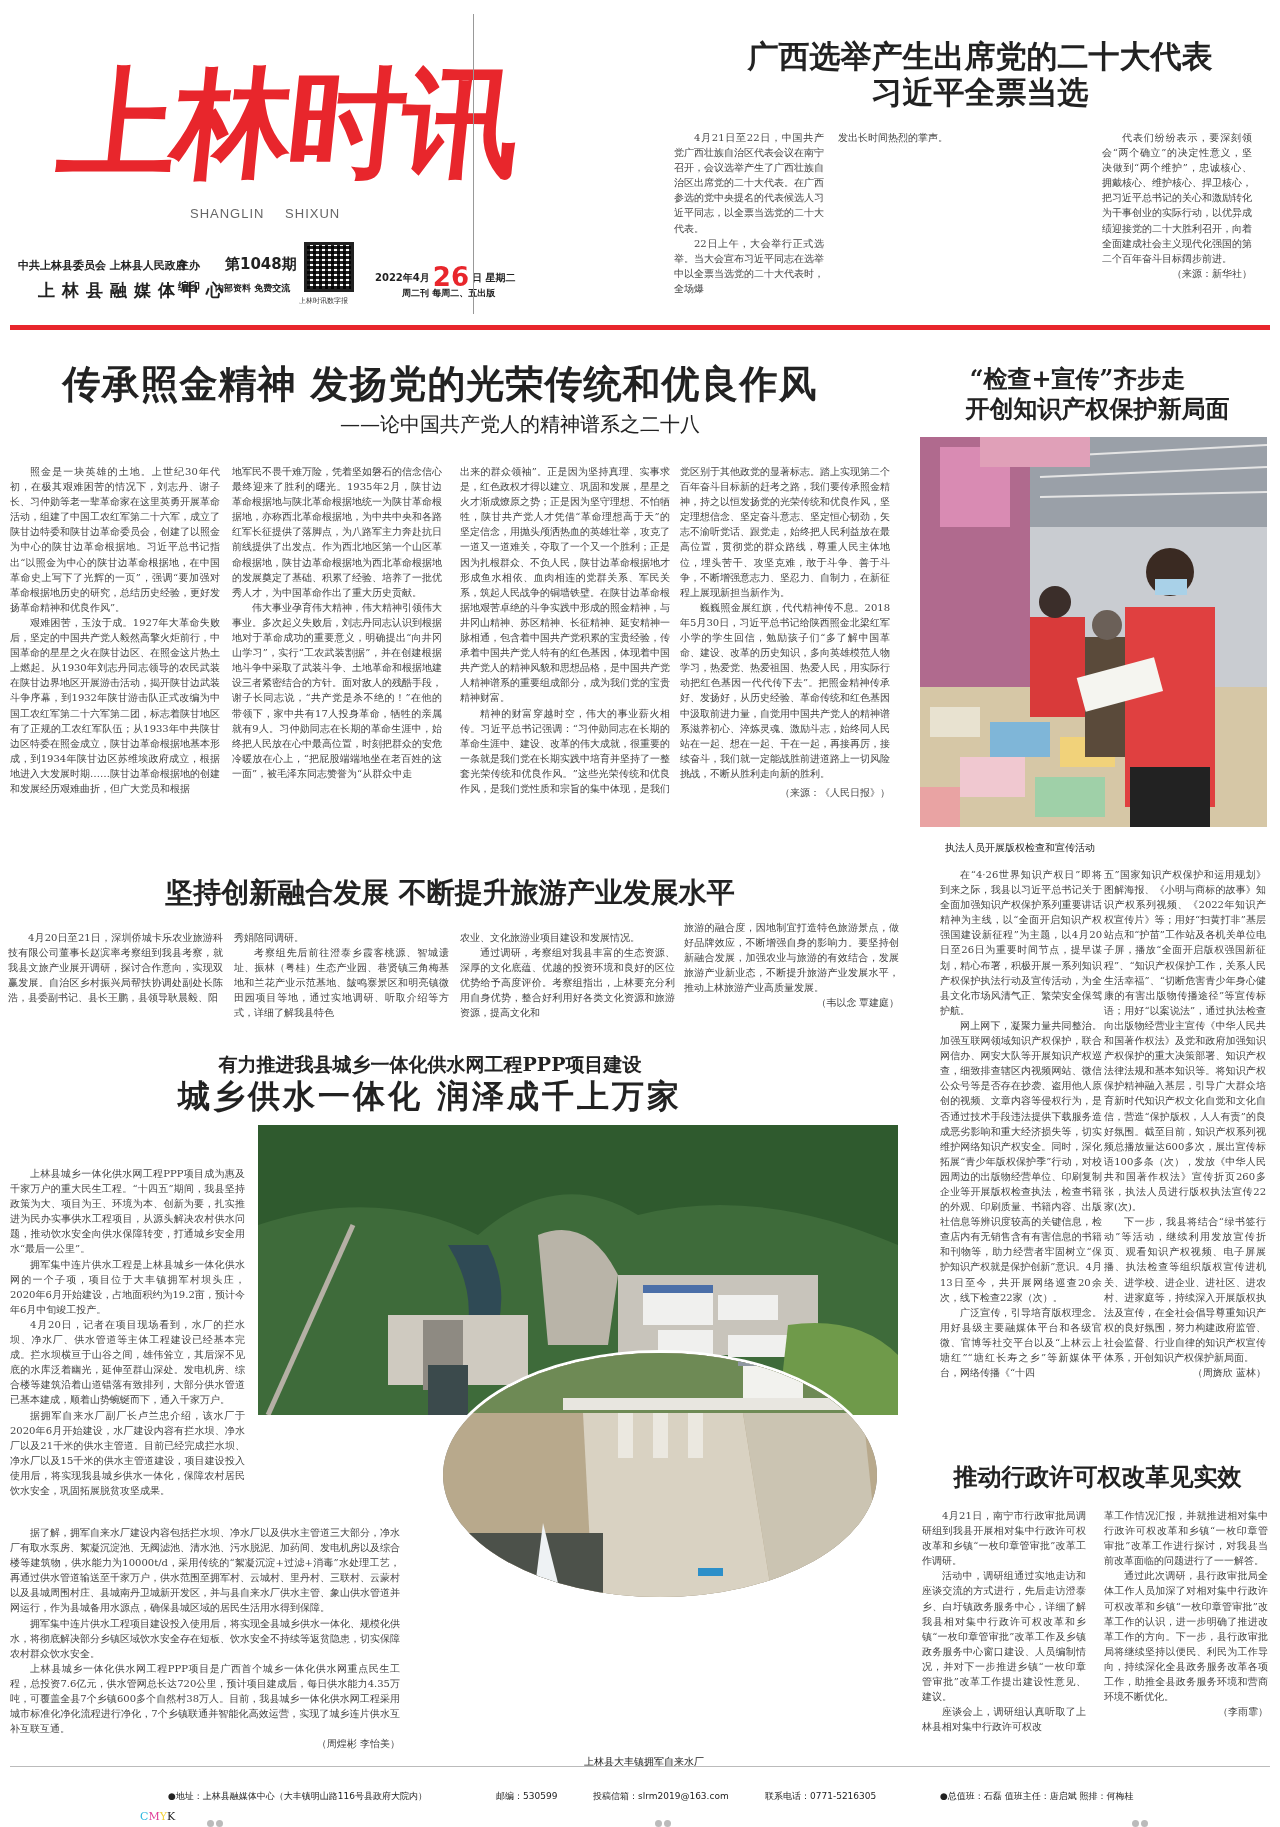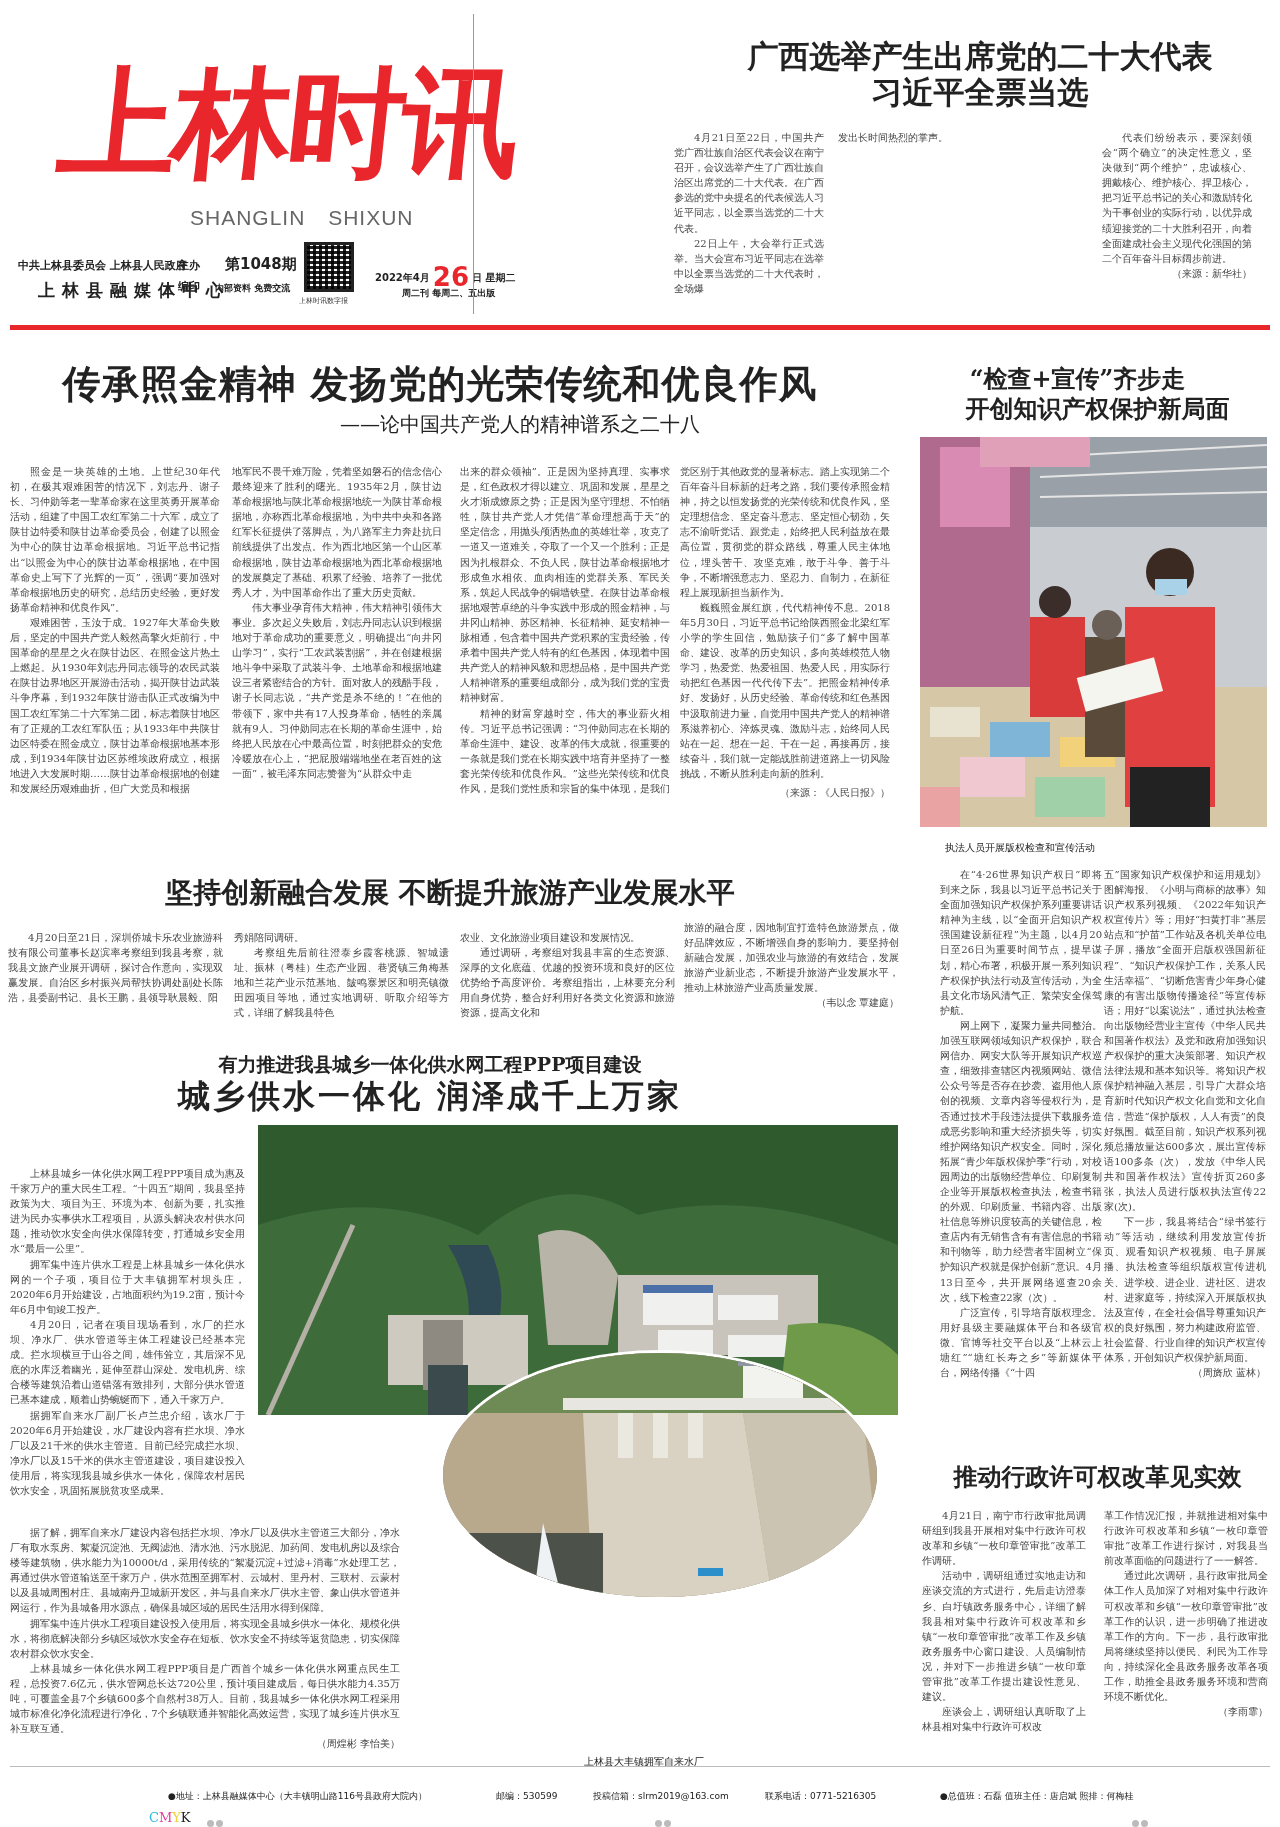--- a/index.html
+++ b/index.html
@@ -5,21 +5,21 @@
   * { box-sizing: border-box; margin: 0; padding: 0; }
   html, body { width: 1280px; height: 1827px; background: #ffffff; overflow: hidden; }
   body { font-family: "DejaVu Serif", "Liberation Serif", serif; color: #333; position: relative; }
 
   .abs { position: absolute; }
 
   
   .masthead-logo { left: 60px; top: 40px; width: 440px; height: 165px; color: #e8262c;
     font-family: "DejaVu Serif", serif; font-weight: bold; font-size: 118px; letter-spacing: -4px;
     line-height: 165px; white-space: nowrap; transform: skewX(-6deg); }
-  .masthead-en { left: 190px; top: 206px; font-family: "Liberation Sans", sans-serif; font-size: 21px;
+  .masthead-en { left: 190px; top: 206px; font-family: "Liberation Sans", sans-serif; font-size: 13px;
     color: #666; letter-spacing: 1px; word-spacing: 16px; }
   .mh-meta { font-family: "DejaVu Sans", sans-serif; font-weight: bold; color: #222; }
   .mh-sponsor1 { left: 18px; top: 258px; font-size: 11px; }
   .mh-sponsor2 { left: 38px; top: 279px; font-size: 17px; letter-spacing: 7px; }
   .mh-role1 { left: 178px; top: 258px; font-size: 11px; }
   .mh-role2 { left: 178px; top: 279px; font-size: 11px; }
   .mh-issue { left: 225px; top: 255px; font-size: 15px; }
   .mh-issue-sub { left: 215px; top: 282px; font-size: 9px; }
   .qr { left: 304px; top: 242px; width: 50px; height: 50px; background:
     repeating-linear-gradient(0deg,#222 0 3px,#fff 3px 5px),
@@ -239,18 +239,18 @@
   <p>通过此次调研，县行政审批局全体工作人员加深了对相对集中行政许可权改革和乡镇“一枚印章管审批”改革工作的认识，进一步明确了推进改革工作的方向。下一步，县行政审批局将继续坚持以便民、利民为工作导向，持续深化全县政务服务改革各项工作，助推全县政务服务环境和营商环境不断优化。</p>
   <div class="byline">（李雨霏）</div>
 </div>
 
 <div class="hrule" style="left:10px; top:1766px; width:1260px;"></div>
 <div class="footer" style="left:168px;">●地址：上林县融媒体中心（大丰镇明山路116号县政府大院内）</div>
 <div class="footer" style="left:496px;">邮编：530599</div>
 <div class="footer" style="left:593px;">投稿信箱：slrm2019@163.com</div>
 <div class="footer" style="left:765px;">联系电话：0771-5216305</div>
 <div class="footer" style="left:940px;">●总值班：石磊    值班主任：唐启斌    照排：何梅桂</div>
-<div class="abs" style="left:140px; top:1810px; font-size:13px; font-family:'DejaVu Serif',serif;margin-left:9px;">
+<div class="abs" style="left:140px; top:1810px; font-size:11px; font-family:'DejaVu Serif',serif;">
   <span style="color:#2bb7e0">C</span><span style="color:#e0409a">M</span><span style="color:#f2d23a">Y</span><span style="color:#222">K</span>
 </div>
 <div class="abs" style="left:207px; top:1812px;"><span class="dot"></span><span class="dot"></span></div>
 <div class="abs" style="left:655px; top:1812px;"><span class="dot"></span><span class="dot"></span></div>
 <div class="abs" style="left:1132px; top:1812px;"><span class="dot"></span><span class="dot"></span></div>
 
 </body></html>

